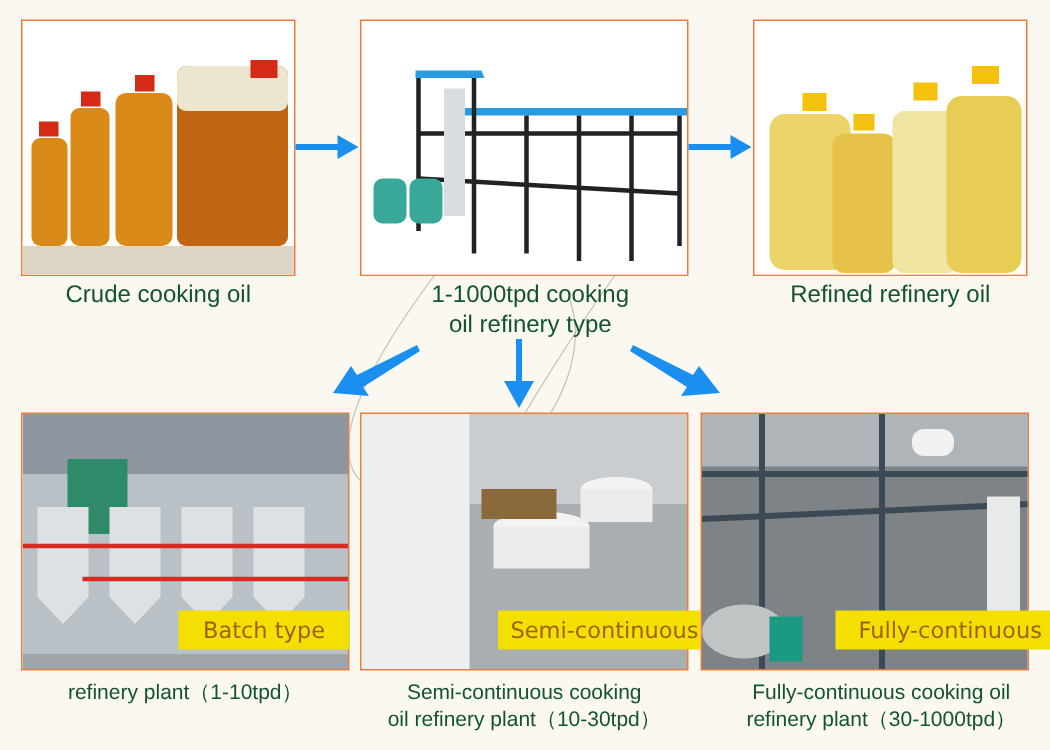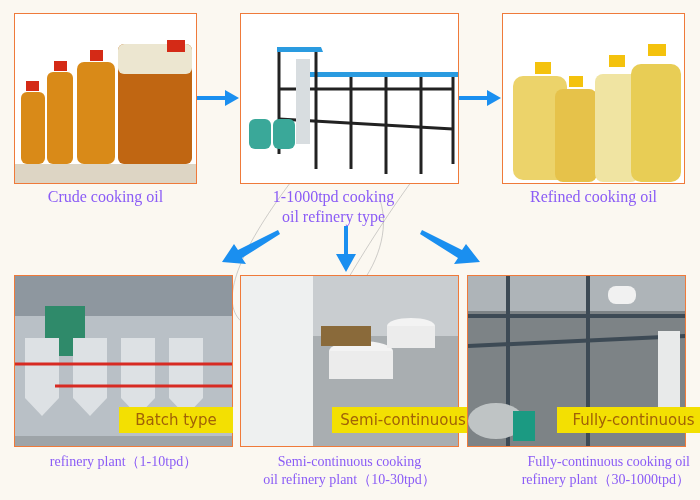--- a/index.html
+++ b/index.html
@@ -1,18 +1,18 @@
 <!DOCTYPE html>
 <html><head>
 <meta charset="utf-8">
 <style>
   html, body { margin:0; padding:0; }
   body { width:700px; height:500px; background:#fbf8f1; position:relative; overflow:hidden; font-family:"DejaVu Sans", sans-serif; }
   .frame { position:absolute; border:1px solid #ef7a3a; background:#fff; overflow:hidden; box-sizing:border-box; }
-  .caption { position:absolute; color:#8b5cf6; text-align:center; font-family:Liberation Serif, serif; line-height:1.25; }
+  .caption { position:absolute; color:#14532d; text-align:center; font-family:Liberation Sans, sans-serif; line-height:1.25; }
   .cap-top { font-size:16px; }
   .cap-bot { font-size:14px; }
   .tag { position:absolute; background:#f3e002; color:#a16207; font-size:15px; text-align:center; line-height:26px; height:26px; }
   svg.arrow { position:absolute; overflow:visible; }
   .watermark { position:absolute; left:0; top:0; pointer-events:none; }
 </style>
 </head>
 <body>
 
 <svg class="watermark" width="700" height="500">
@@ -51,39 +51,39 @@
       <line x1="180" y1="63" x2="180" y2="160"></line>
         <line x1="212" y1="63" x2="212" y2="150"></line>
       <line x1="38" y1="105" x2="212" y2="115"></line>
         <line x1="38" y1="75" x2="212" y2="75"></line>
     </g>
     <rect x="8" y="105" width="22" height="30" rx="6" fill="#3aa899"></rect>
     <rect x="32" y="105" width="22" height="30" rx="6" fill="#3aa899"></rect>
     <rect x="55" y="45" width="14" height="85" fill="#d8dde0"></rect>
   </svg>
 </div>
-<div class="caption cap-top" style="left:224px;top:187px;width:219px;">
+<div class="caption cap-top" style="left:244px;top:187px;width:219px;">
   <div>1-1000tpd cooking</div>
   <div>oil refinery type</div>
 </div>
 
 <div class="frame" style="left:502px;top:13px;width:183px;height:171px;">
   <svg width="183" height="171">
     <rect width="183" height="171" fill="#fff"></rect>
     <rect x="10" y="62" width="54" height="104" rx="10" fill="#ecd36a"></rect>
     <rect x="32" y="48" width="16" height="12" fill="#f4c20d"></rect>
     <rect x="52" y="75" width="42" height="93" rx="8" fill="#e6c24a"></rect>
     <rect x="66" y="62" width="14" height="11" fill="#f4c20d"></rect>
     <rect x="92" y="60" width="44" height="108" rx="8" fill="#f0e4a2"></rect>
     <rect x="106" y="41" width="16" height="12" fill="#f4c20d"></rect>
     <rect x="128" y="50" width="50" height="118" rx="10" fill="#e8cd55"></rect>
     <rect x="145" y="30" width="18" height="12" fill="#f4c20d"></rect>
   </svg>
 </div>
-<div class="caption cap-top" style="left:502px;top:187px;width:183px;">Refined cooking oil</div>
+<div class="caption cap-top" style="left:502px;top:187px;width:183px;">Refined refinery oil</div>
 
 <svg class="arrow" style="left:197px;top:88px;" width="43" height="20">
   <polygon points="0,8 28,8 28,2 42,10 28,18 28,12 0,12" fill="#1a8ff0"></polygon>
 </svg>
 <svg class="arrow" style="left:459px;top:88px;" width="43" height="20">
   <polygon points="0,8 28,8 28,2 42,10 28,18 28,12 0,12" fill="#1a8ff0"></polygon>
 </svg>
 
 <svg class="arrow" style="left:220px;top:228px;" width="60" height="40">
   <polygon points="58,2 60,6 22,30 26,36 2,34 14,16 18,22" fill="#1a8ff0"></polygon>
@@ -148,16 +148,16 @@
       <line x1="0" y1="40" x2="219" y2="40"></line>
         <line x1="0" y1="70" x2="219" y2="60"></line>
     </g>
     <rect x="190" y="55" width="22" height="90" fill="#e8eaea"></rect>
     <ellipse cx="28" cy="145" rx="28" ry="18" fill="#bfc4c5"></ellipse>
     <rect x="45" y="135" width="22" height="30" fill="#1b9a82"></rect>
     <rect x="140" y="10" width="28" height="18" rx="8" fill="#f1f1f1"></rect>
   </svg>
 </div>
 <div class="tag" style="left:557px;top:407px;width:153px;">Fully-continuous</div>
-<div class="caption cap-bot" style="left:463px;top:453px;width:227px;text-align:right;">
+<div class="caption cap-bot" style="left:474px;top:453px;width:227px;">
   <div>Fully-continuous cooking oil</div>
   <div>refinery plant（30-1000tpd）</div>
 </div>
 
 </body></html>

